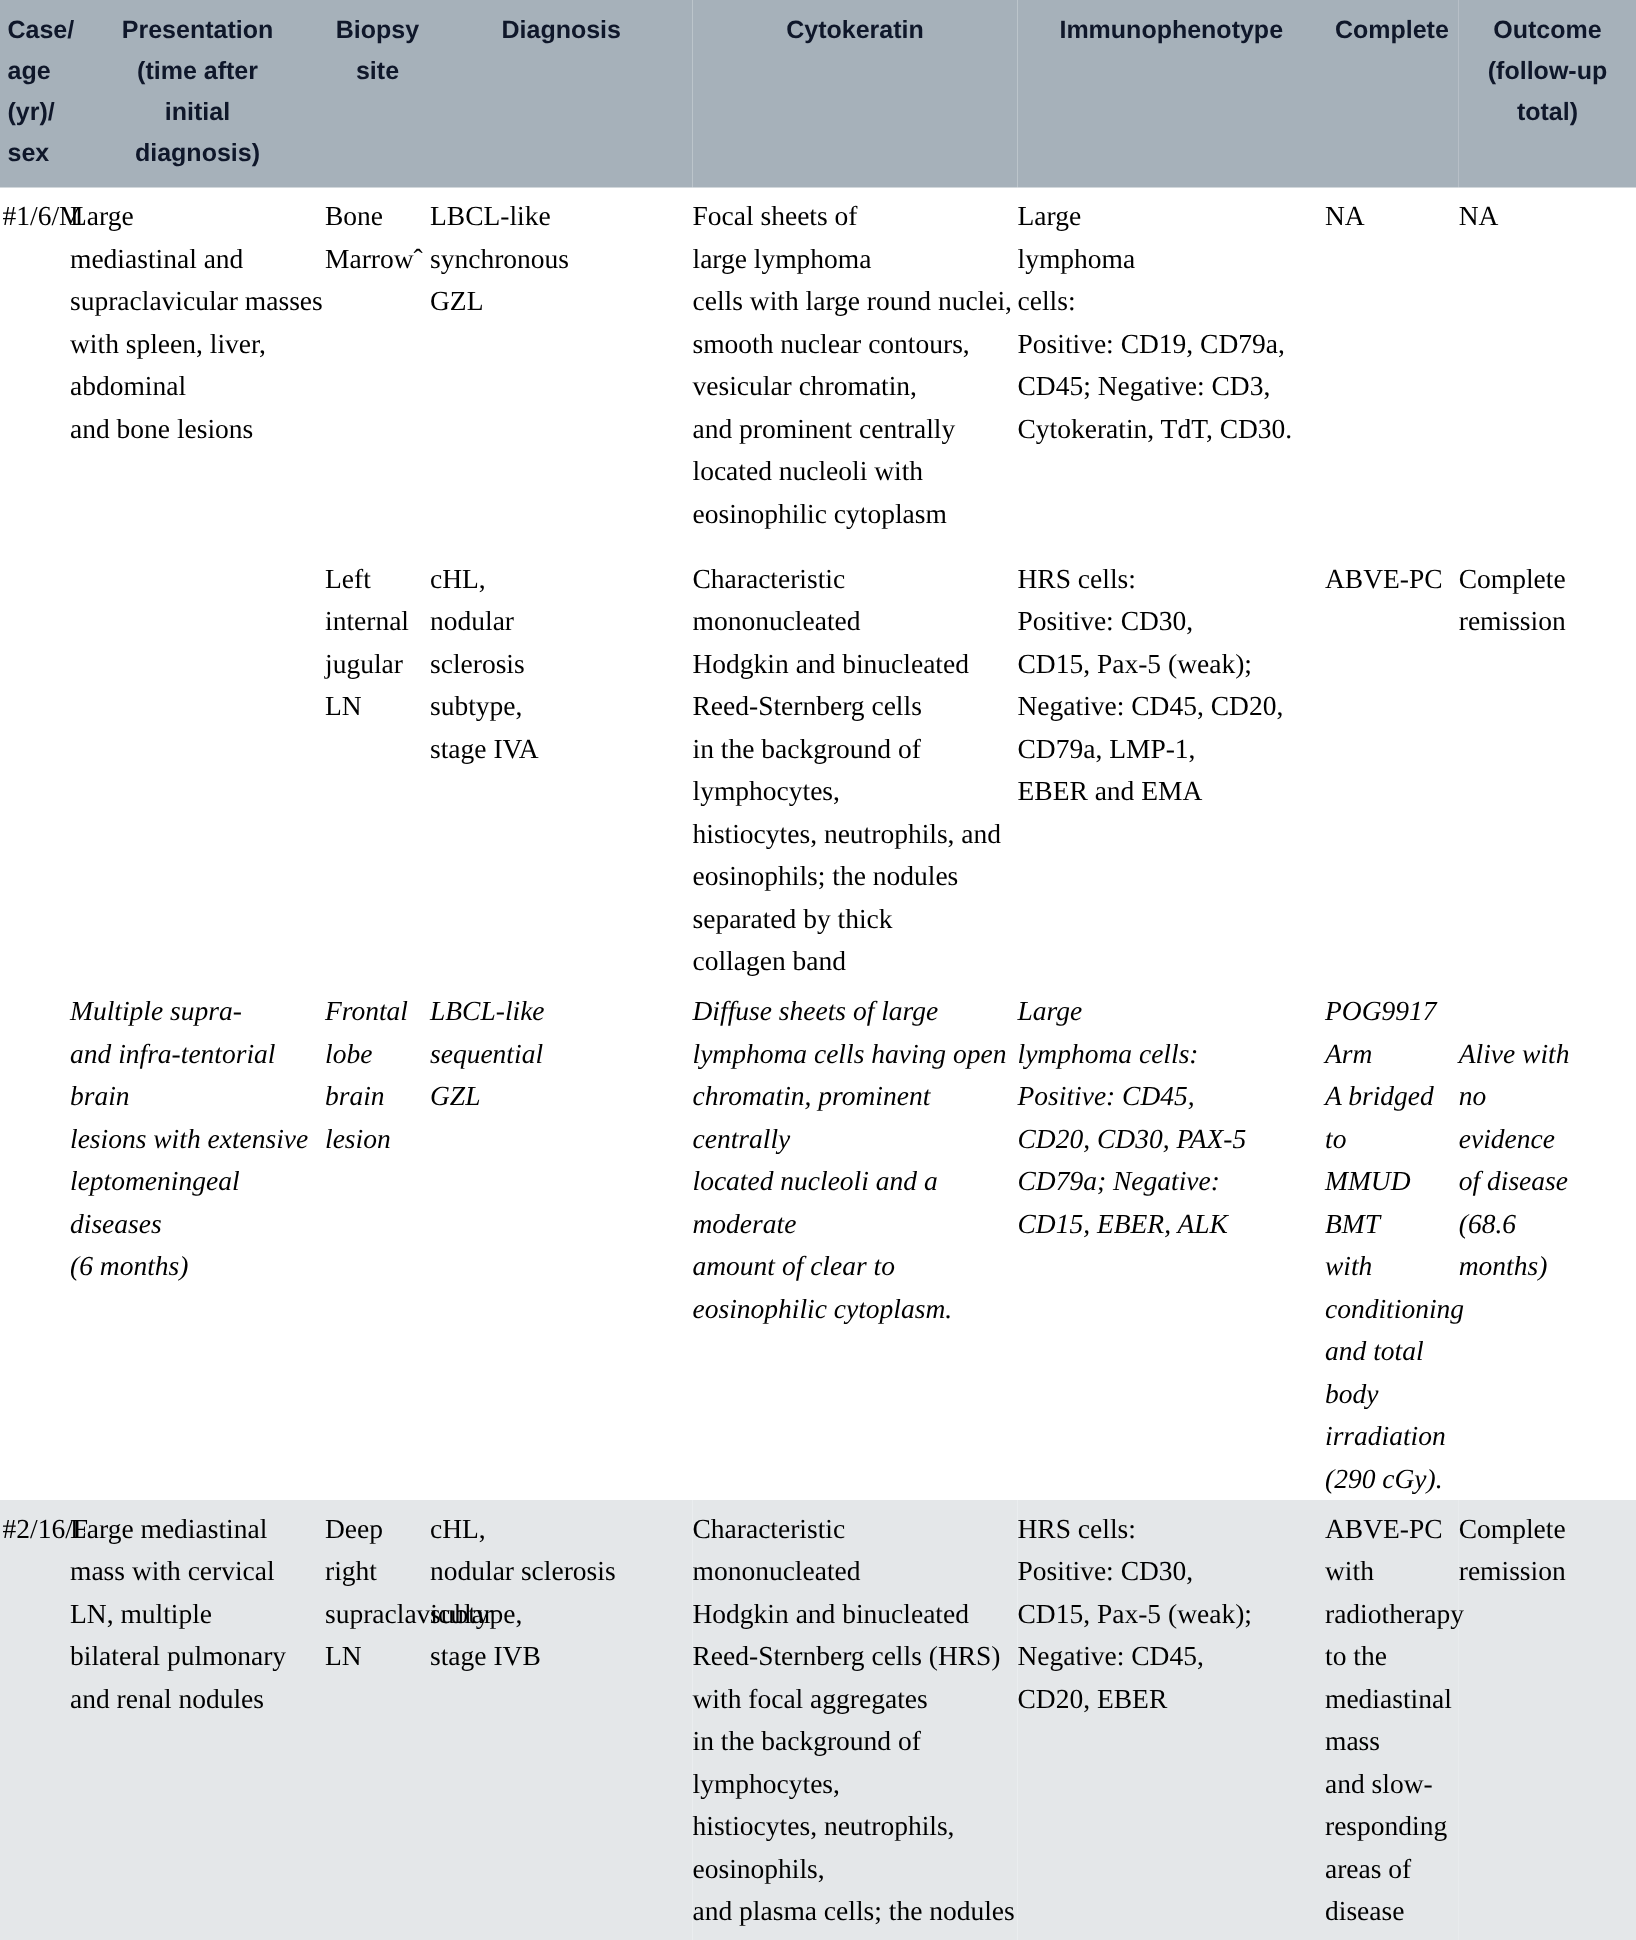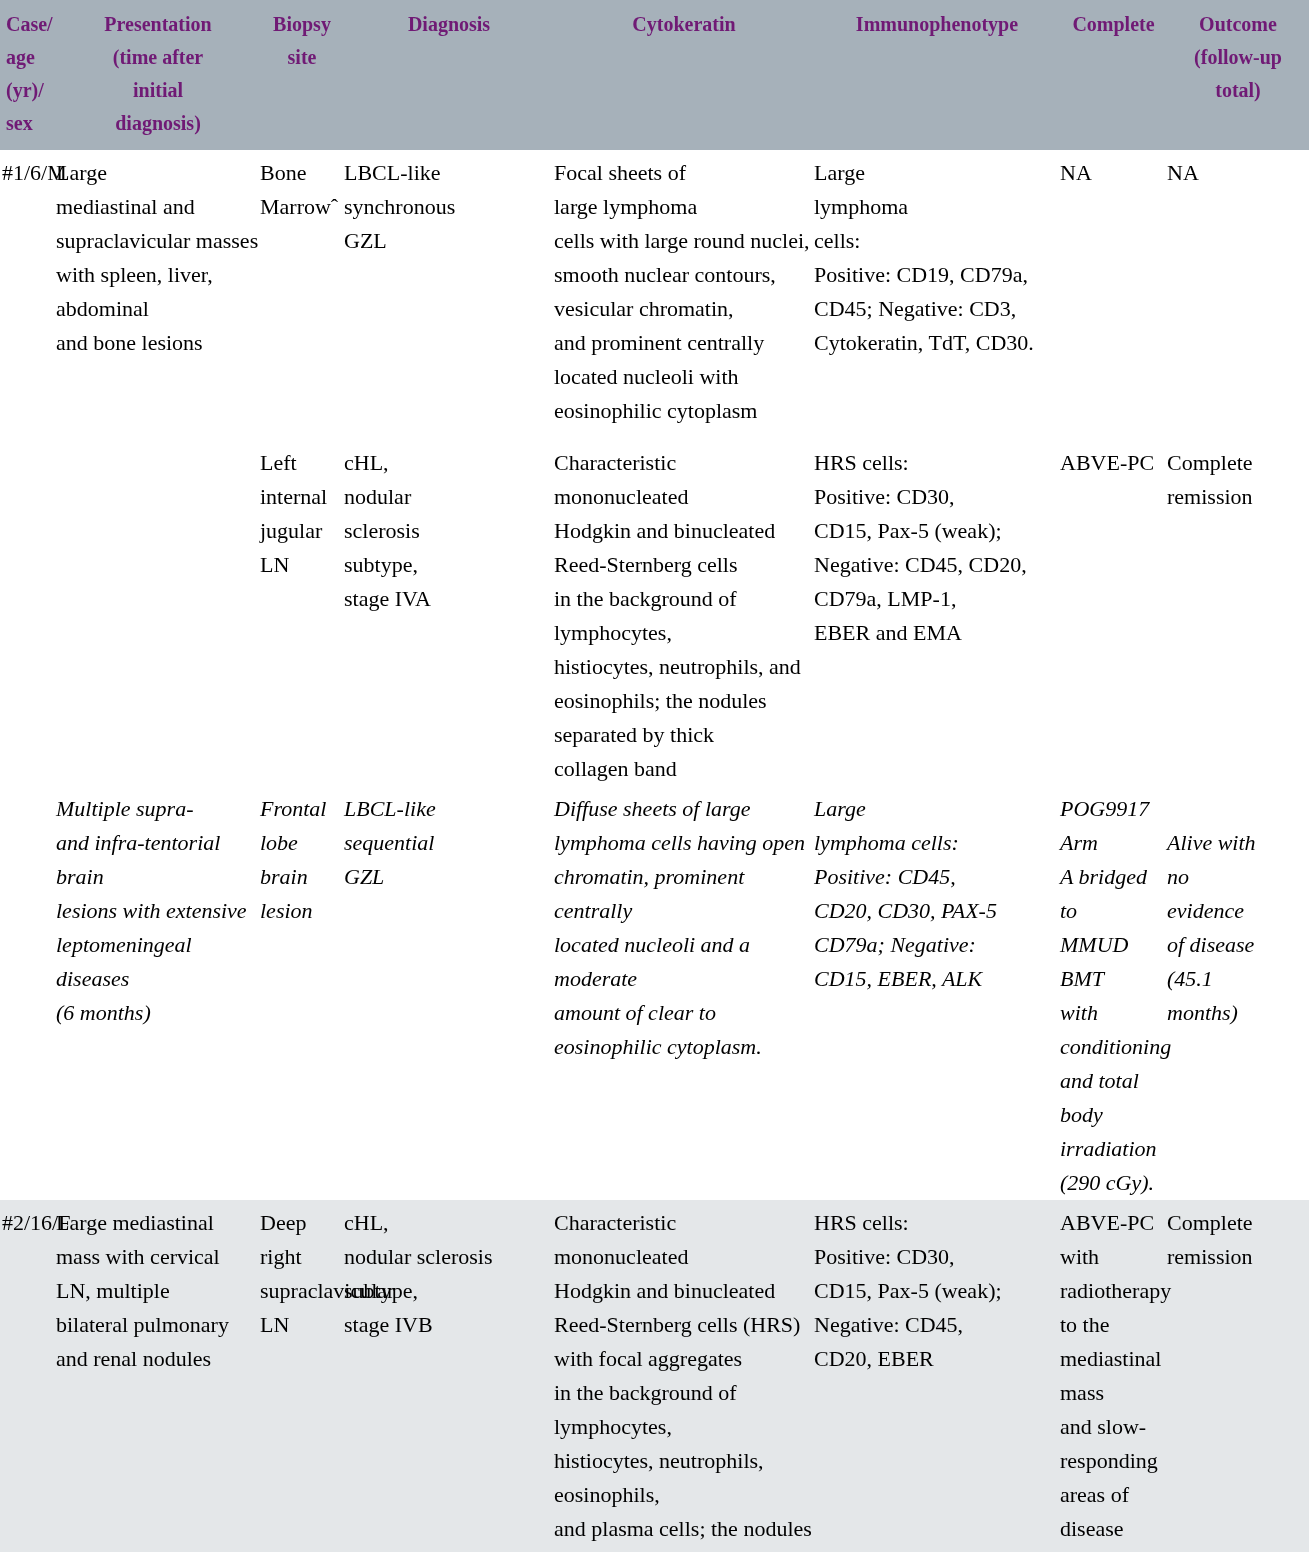--- a/index.html
+++ b/index.html
@@ -19,22 +19,22 @@
   col.c1{width:56px;}
   col.c2{width:204px;}
   col.c3{width:84px;}
   col.c4{width:210px;}
   col.c5{width:260px;}
   col.c6{width:246px;}
   col.c7{width:107px;}
   col.c8{width:142px;}
   thead th{
     background:var(--header-bg);
-    color:#701a75;
-    font-family:Liberation Serif, serif;
+    color:#0f172a;
+    font-family:Liberation Sans, sans-serif;
     font-weight:bold;
     font-size:20px;
     line-height:33px;
     text-align:center;
     vertical-align:top;
     padding:8px 0 10px 0;
     white-space:pre-line;
     overflow:visible;
   }
   thead th.left{text-align:left;padding-left:6px;}
@@ -180,21 +180,21 @@
 MMUD BMT
 with conditioning
 and total body
 irradiation
 (290 cGy).</td>
         <td>
 Alive with
 no
 evidence
 of disease
-(45.1
+(68.6
 months)</td>
       </tr>
     </tbody>
     <tbody class="case2">
       <tr class="r4">
         <td class="case-id" rowspan="2">#2/16/F</td>
         <td>Large mediastinal
 mass with cervical
 LN, multiple
 bilateral pulmonary

